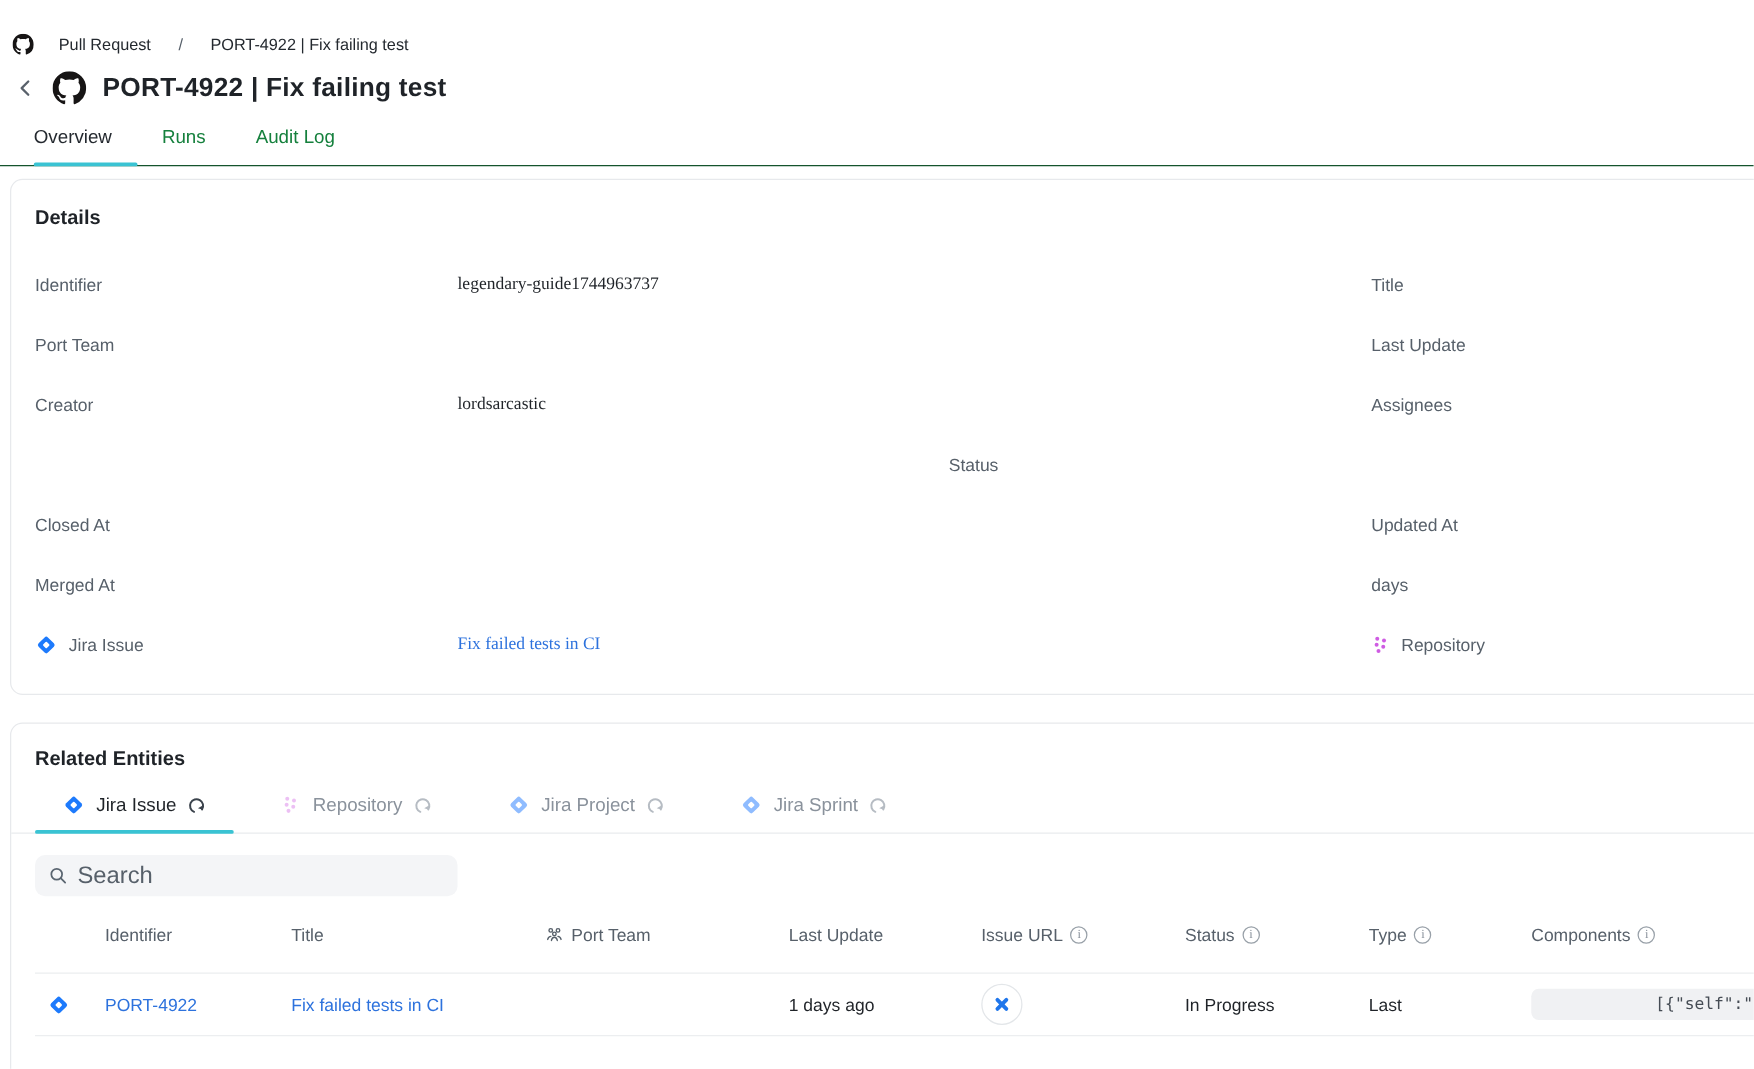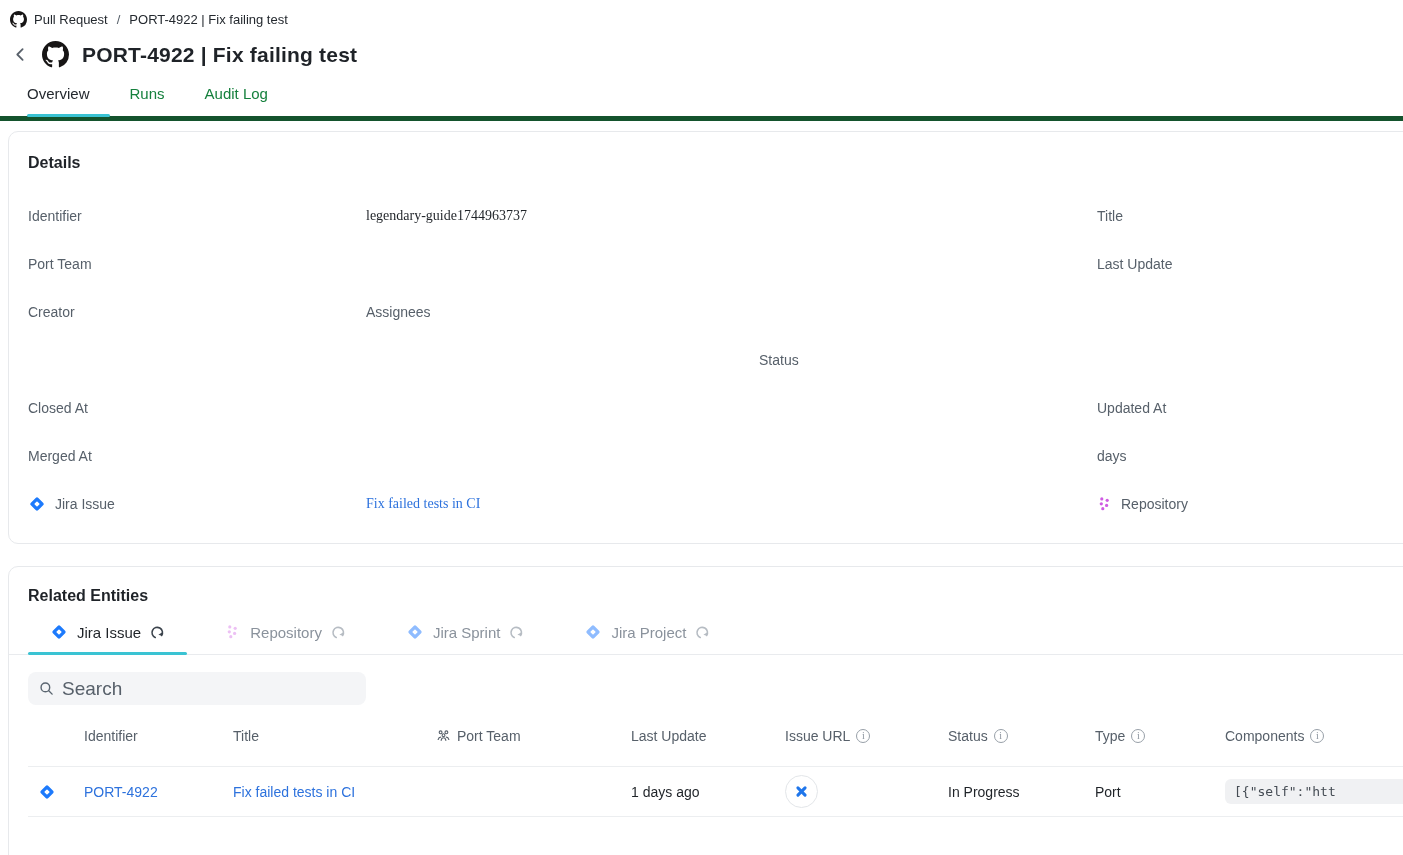--- a/index.html
+++ b/index.html
@@ -1,33 +1,33 @@
 <!DOCTYPE html>
 <html><head>
 <meta charset="utf-8">
 <style>
   * { box-sizing: border-box; margin: 0; padding: 0; }
   html, body { width: 1403px; height: 855px; overflow: hidden; background: #fff;
     font-family: "Liberation Sans", sans-serif; color: #1f2328; }
 
   
-  .breadcrumb { display: flex; align-items: center; gap: 7px; padding: 11px 0 0 10px;
-    font-size: 13px; color: #24292f; }
+  .breadcrumb { display: flex; align-items: center; gap: 20px; padding: 11px 0 0 10px;
+    font-size: 13px; color: #24292f; margin-top: 16px; }
   .breadcrumb .sep { color: #57606a; padding: 0 2px; }
   .icon-gh-sm { width: 17px; height: 17px; color: #171515; flex: 0 0 auto; }
 
   
   .title-row { display: flex; align-items: center; gap: 13px; margin: 13px 0 0 12px; }
   .back-btn { width: 17px; height: 17px; cursor: pointer; display: flex; align-items: center; }
   .icon-gh-lg { width: 27px; height: 27px; color: #171515; }
   .page-title { font-size: 21px; font-weight: 700; letter-spacing: .2px; }
 
   
   .tabbar { margin-top: 17px; padding-left: 27px; display: flex; gap: 40px;
-    border-bottom: 5px solid #14532d; }
+    border-bottom: 1px solid #14532d; }
   .tab { font-size: 15px; color: #15803d; padding-bottom: 14px; position: relative; cursor: pointer; }
   .tab.active { color: #24292f; }
   .tab.active::after { content: ""; position: absolute; left: 0; right: -20px; bottom: -1px;
     height: 3px; background: #3ac3d3; border-radius: 3px; }
 
   
   .card { margin-left: 8px; width: 1412px; background: #fff; border: 1px solid #e7e9ec;
     border-radius: 10px; }
   .card-details { margin-top: 10px; padding: 22px 0 15px 19px; }
   .card-heading { font-size: 16px; font-weight: 700; color: #1f2328; }
@@ -62,21 +62,21 @@
   .searchbox input { border: none; outline: none; background: transparent; font-size: 19px;
     color: #1f2328; width: 280px; font-family: "Liberation Sans", sans-serif; }
   .searchbox input::placeholder { color: #57606a; opacity: 1; }
   .icon-search { width: 15px; height: 15px; }
 
   .tgrid { display: grid; grid-template-columns: 56px 149px 203px 195px 154px 163px 147px 130px 220px;
     align-items: center; margin-left: 19px; }
   .thead { height: 62px; border-bottom: 1px solid #eceef0; color: #57606a; font-size: 14px; }
   .th { display: flex; align-items: center; gap: 6px; }
   .trow { height: 50px; border-bottom: 1px solid #eceef0; font-size: 14px; }
-  .td { display: flex; align-items: center; }
+  .td { display: flex; align-items: center; text-align: right; }
   .cell-icon { padding-left: 10px; }
 
   .icon-team { width: 15px; height: 15px; }
   .info-i { width: 14px; height: 14px; border: 1px solid #98a0a8; border-radius: 50%;
     color: #8a929c; font-size: 10px; display: inline-flex; align-items: center;
     justify-content: center; font-family: "Liberation Serif", serif; flex: 0 0 auto; cursor: default; }
 
   .jira-badge { width: 33px; height: 33px; border-radius: 50%; border: 1px solid #e3e6e9;
     background: #fff; display: flex; align-items: center; justify-content: center; cursor: pointer; }
   .jira-badge svg { width: 17px; height: 17px; }
@@ -126,20 +126,21 @@
     </div>
 
     <div class="drow">
       <div class="dlabel">Port Team</div>
       <div class="dvalue"></div>
       <div class="dlabel-r">Last Update</div>
     </div>
 
     <div class="drow">
       <div class="dlabel">Creator</div>
+      <div class="dvalue">lordsarcastic</div>
       <div class="dlabel-r">Assignees</div>
     </div>
 
     <div class="drow">
       <div class="dvalue"></div>
       <div class="dlabel-r">Status</div>
     </div>
 
     <div class="drow">
       <div class="dlabel">Closed At</div>
@@ -206,32 +207,32 @@
       <svg class="arrow" viewBox="0 0 16 16" fill="none" stroke="currentColor" stroke-width="1.7" stroke-linecap="round">
           <path d="M5.6 13.3 A5.6 5.6 0 1 1 12.4 11.2"></path>
           <path d="M13.7 7.4 L12.5 11.4 L8.9 10.3" fill="currentColor" stroke="none"></path>
         </svg>
     </div>
     <div class="rtab">
       <svg class="icon-jira" viewBox="0 0 24 24">
           <rect x="5" y="5" width="14" height="14" rx="2.5" transform="rotate(45 12 12)" fill="#8fbcff"></rect>
           <rect x="9.3" y="9.3" width="5.4" height="5.4" rx="1" transform="rotate(45 12 12)" fill="#fff"></rect>
         </svg>
-      <span>Jira Sprint</span>
+      <span>Jira Project</span>
       <svg class="arrow" viewBox="0 0 16 16" fill="none" stroke="currentColor" stroke-width="1.7" stroke-linecap="round">
           <path d="M5.6 13.3 A5.6 5.6 0 1 1 12.4 11.2"></path>
           <path d="M13.7 7.4 L12.5 11.4 L8.9 10.3" fill="currentColor" stroke="none"></path>
         </svg>
     </div>
     <div class="rtab">
       <svg class="icon-jira" viewBox="0 0 24 24">
           <rect x="5" y="5" width="14" height="14" rx="2.5" transform="rotate(45 12 12)" fill="#8fbcff"></rect>
           <rect x="9.3" y="9.3" width="5.4" height="5.4" rx="1" transform="rotate(45 12 12)" fill="#fff"></rect>
         </svg>
-      <span>Jira Project</span>
+      <span>Jira Sprint</span>
       <svg class="arrow" viewBox="0 0 16 16" fill="none" stroke="currentColor" stroke-width="1.7" stroke-linecap="round">
           <path d="M5.6 13.3 A5.6 5.6 0 1 1 12.4 11.2"></path>
           <path d="M13.7 7.4 L12.5 11.4 L8.9 10.3" fill="currentColor" stroke="none"></path>
         </svg>
     </div>
   </div>
 
   <div class="searchbox">
     <svg class="icon-search" viewBox="0 0 16 16" fill="none" stroke="#5a6570" stroke-width="1.5" stroke-linecap="round">
         <circle cx="6.8" cy="6.8" r="4.6"></circle>
@@ -289,18 +290,18 @@
     <div class="td">1 days ago</div>
     <div class="td">
       <span class="jira-badge">
         <svg viewBox="0 0 16 16" fill="#1f76eb">
             <rect x="6.55" y="1.8" width="2.9" height="12.4" rx="1.45" transform="rotate(45 8 8)"></rect>
             <rect x="6.55" y="1.8" width="2.9" height="12.4" rx="1.45" transform="rotate(-45 8 8)"></rect>
           </svg>
       </span>
     </div>
     <div class="td">In Progress</div>
-    <div class="td">Port</div>
+    <div class="td">Last</div>
     <div class="td">
       <span class="code-chip">[{"self":"htt</span>
     </div>
   </div>
 </div>
 
 </body></html>

